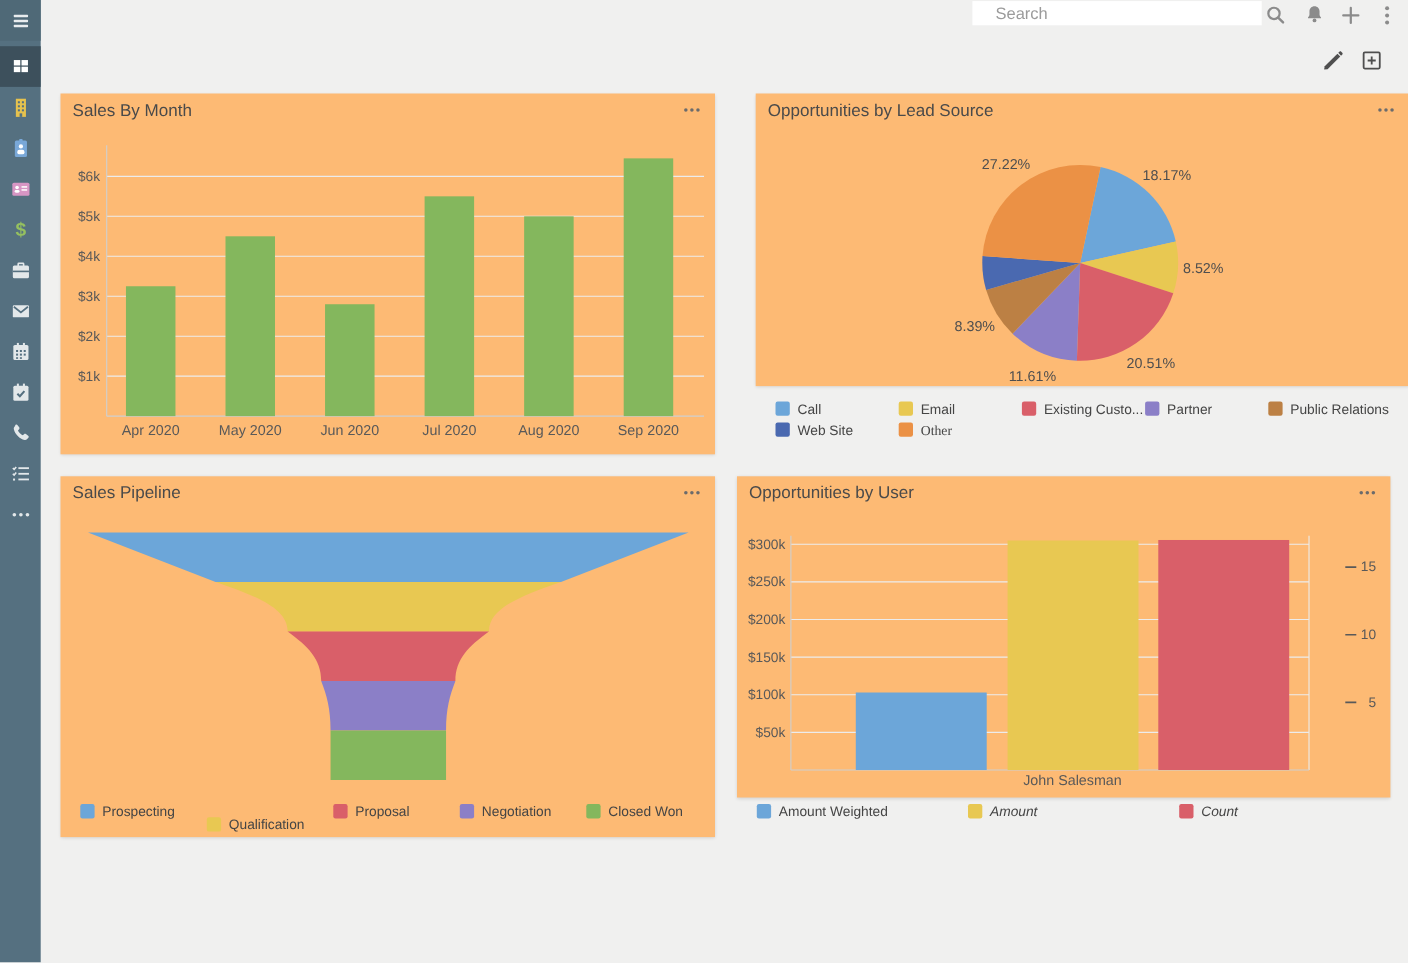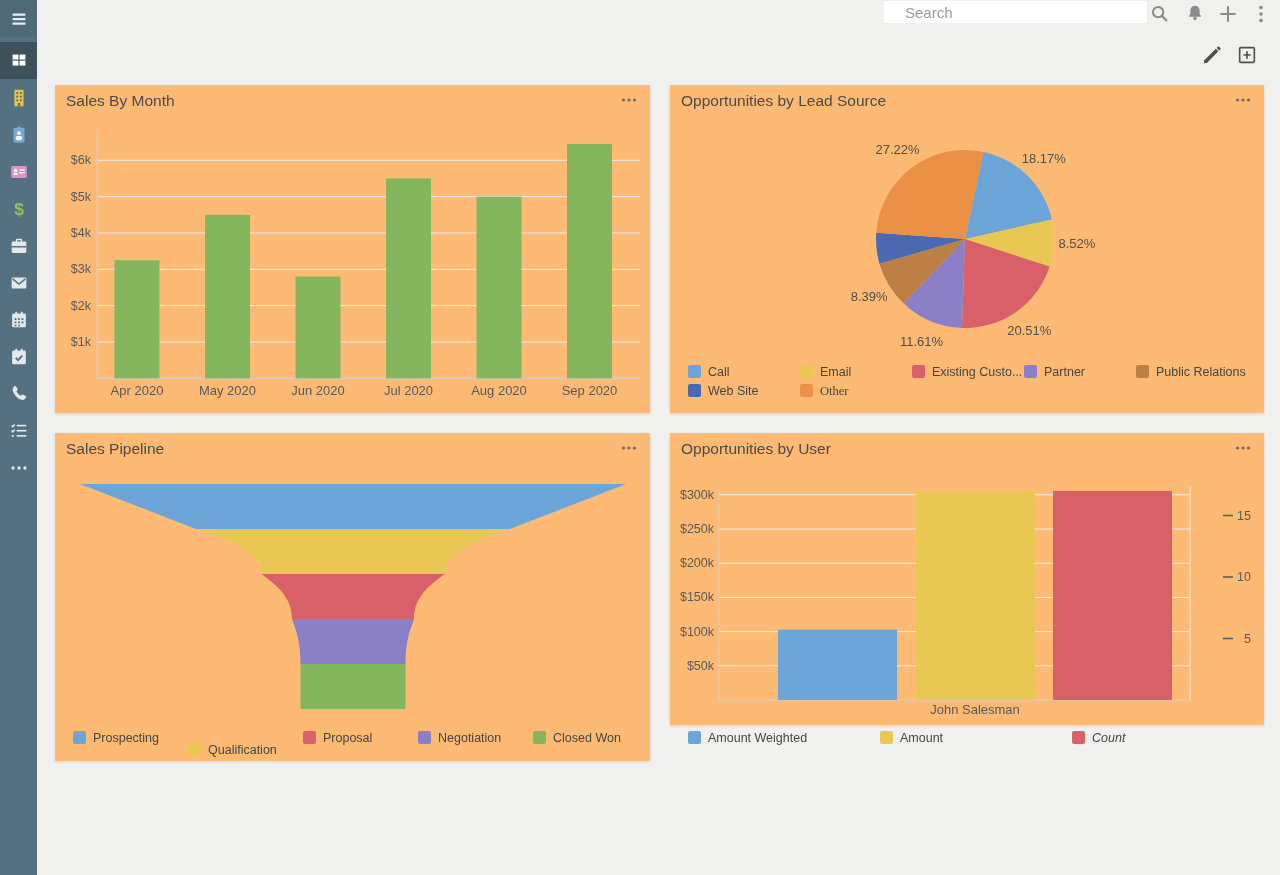--- a/index.html
+++ b/index.html
@@ -220,21 +220,21 @@
       <text x="263" y="310.3" text-anchor="middle" font-size="13" fill="#595959" font-family="Liberation Sans, sans-serif">Jun 2020</text>
       <rect x="331" y="93.48500000000001" width="45" height="199.815" fill="#84b75d"></rect>
       <text x="353.5" y="310.3" text-anchor="middle" font-size="13" fill="#595959" font-family="Liberation Sans, sans-serif">Jul 2020</text>
       <rect x="421.5" y="111.65000000000003" width="45" height="181.64999999999998" fill="#84b75d"></rect>
       <text x="444" y="310.3" text-anchor="middle" font-size="13" fill="#595959" font-family="Liberation Sans, sans-serif">Aug 2020</text>
       <rect x="512" y="58.97150000000002" width="45" height="234.3285" fill="#84b75d"></rect>
       <text x="534.5" y="310.3" text-anchor="middle" font-size="13" fill="#595959" font-family="Liberation Sans, sans-serif">Sep 2020</text>
     </svg>
 </div>
 
-<div class="panel" id="p1" style="left:670px;top:85px;width:594px;height:328px">
+<div class="panel" id="p1" style="left:687px;top:85px;width:594px;height:266px">
   <span class="panel-title">Opportunities by Lead Source</span>
   <span class="panel-menu">
     <svg width="16" height="6" viewBox="0 0 16 6">
         <circle cx="2.5" cy="3" r="1.6" fill="#6b6b6b"></circle>
         <circle cx="8" cy="3" r="1.6" fill="#6b6b6b"></circle>
         <circle cx="13.5" cy="3" r="1.6" fill="#6b6b6b"></circle>
       </svg>
   </span>
   <svg class="chart" id="c1" width="594" height="328">
       <path d="M295,154 L313.5,66.9 A89,89 0 0 1 381.9,134.6 Z" fill="#6ca6d9"></path>
@@ -357,21 +357,21 @@
       <rect x="108" y="196.548" width="119" height="70.452" fill="#6ca6d9"></rect>
       <rect x="246" y="58.379999999999995" width="119" height="208.62" fill="#e8c852"></rect>
       <rect x="383" y="57.89999999999998" width="119" height="209.10000000000002" fill="#d95f69"></rect>
       <text x="305" y="281" text-anchor="middle" font-size="13" fill="#595959" font-family="Liberation Sans, sans-serif">John Salesman</text>
     </svg>
   <div id="l3">
       <div class="legend-item" style="left: 18px; top: 298px;">
         <span class="sw" style="background: rgb(108, 166, 217);"></span>
         <span class="lbl">Amount Weighted</span>
       </div>
-      <div class="legend-item" style="left: 210px; top: 298px;">
+      <div class="legend-item" style="left: 210px; top: 298px; font-style: italic;">
         <span class="sw" style="background: rgb(232, 200, 82);"></span>
         <span class="lbl">Amount</span>
       </div>
       <div class="legend-item" style="left: 402px; top: 298px; font-style: italic;">
         <span class="sw" style="background: rgb(217, 95, 105);"></span>
         <span class="lbl">Count</span>
       </div>
     </div>
 </div>
 

